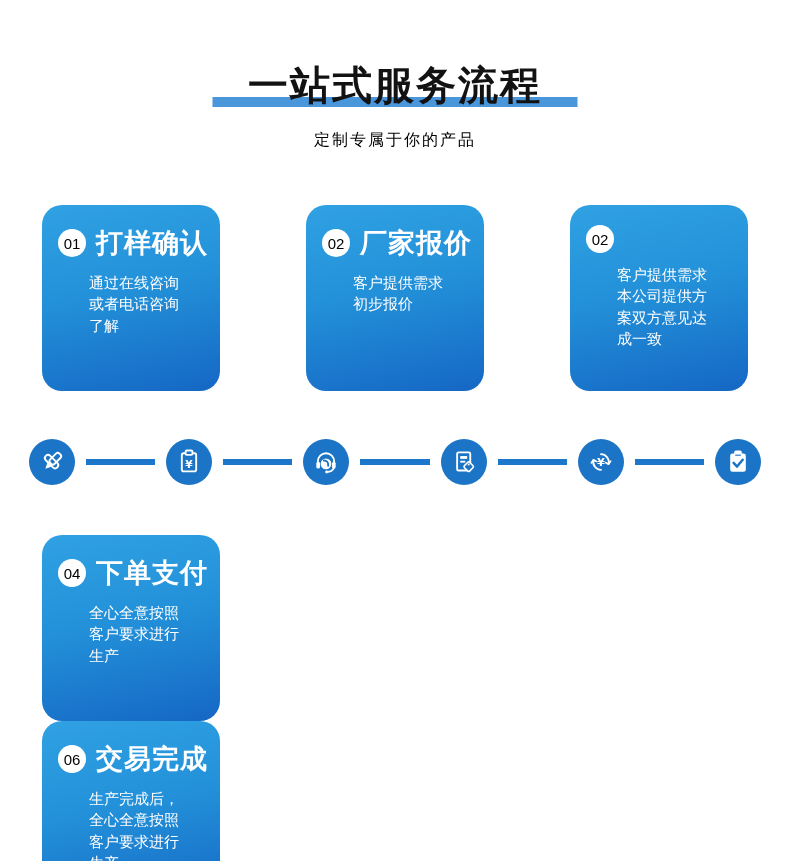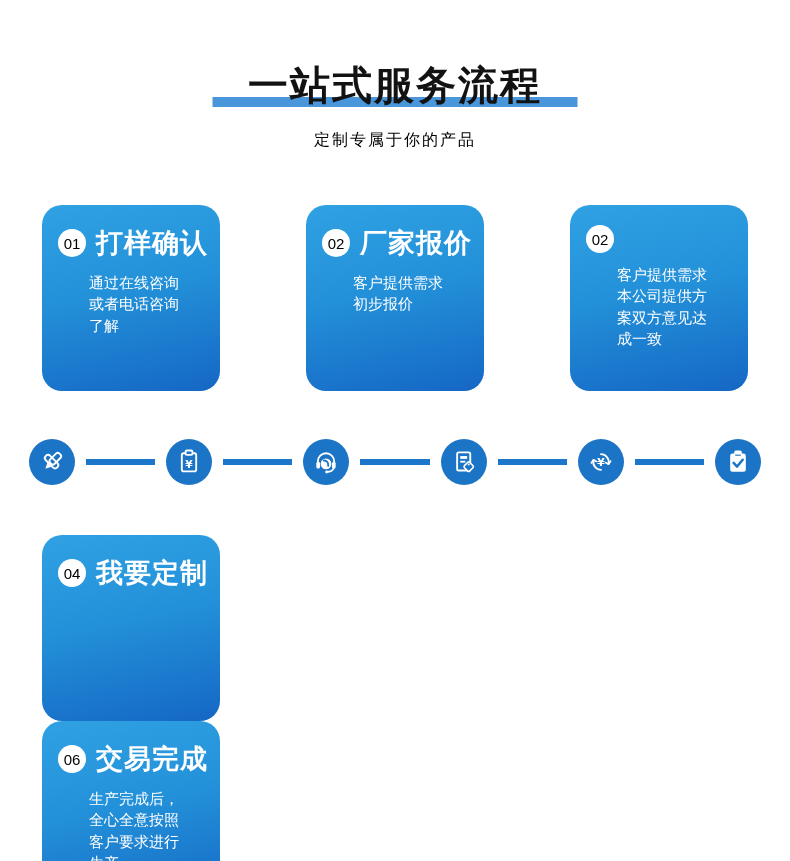--- a/index.html
+++ b/index.html
@@ -182,22 +182,23 @@
         <rect x="19.5" y="12.2" width="9" height="1.8" fill="#1b74c5"></rect>
         <path d="M17 25.5 l5.5 5.8 L31.5 20.5" fill="none" stroke="#1b74c5" stroke-width="4" stroke-linecap="round" stroke-linejoin="round"></path>
       </svg>
     </div>
   </div>
 
   <div class="cards-row row2">
     <div class="step-card">
       <div class="card-head">
         <div class="step-badge">04</div>
-        <div class="card-title">我要定制</div>
-      </div>
+        <div class="card-title">下单支付</div>
+      </div>
+      <div class="card-desc">全心全意按照客户要求进行生产</div>
     </div>
     <div class="step-card">
       <div class="card-head">
         <div class="step-badge">06</div>
         <div class="card-title">交易完成</div>
       </div>
       <div class="card-desc">生产完成后，全心全意按照客户要求进行生产</div>
     </div>
   </div>
 

